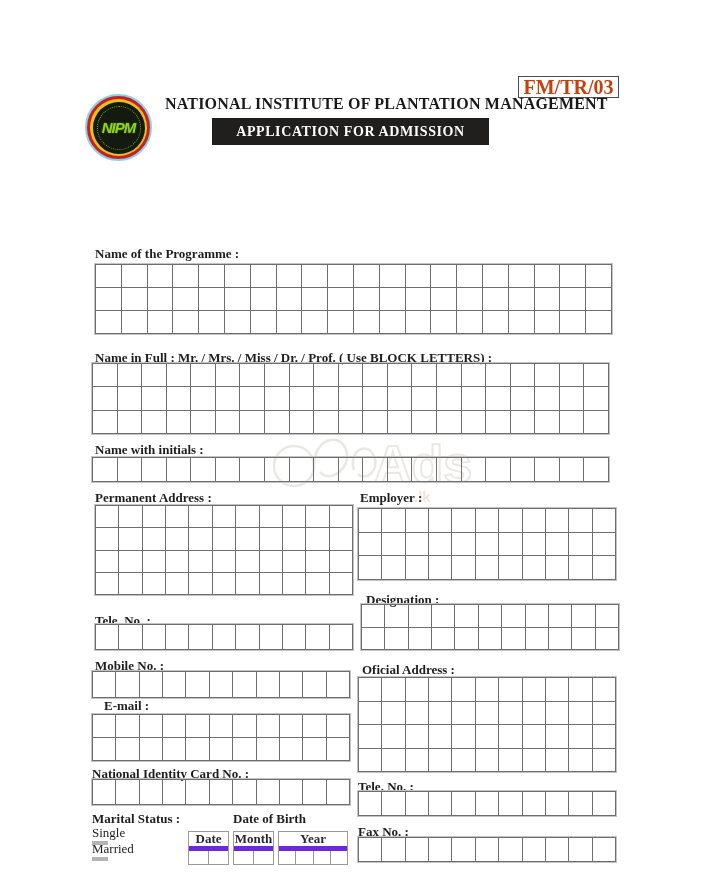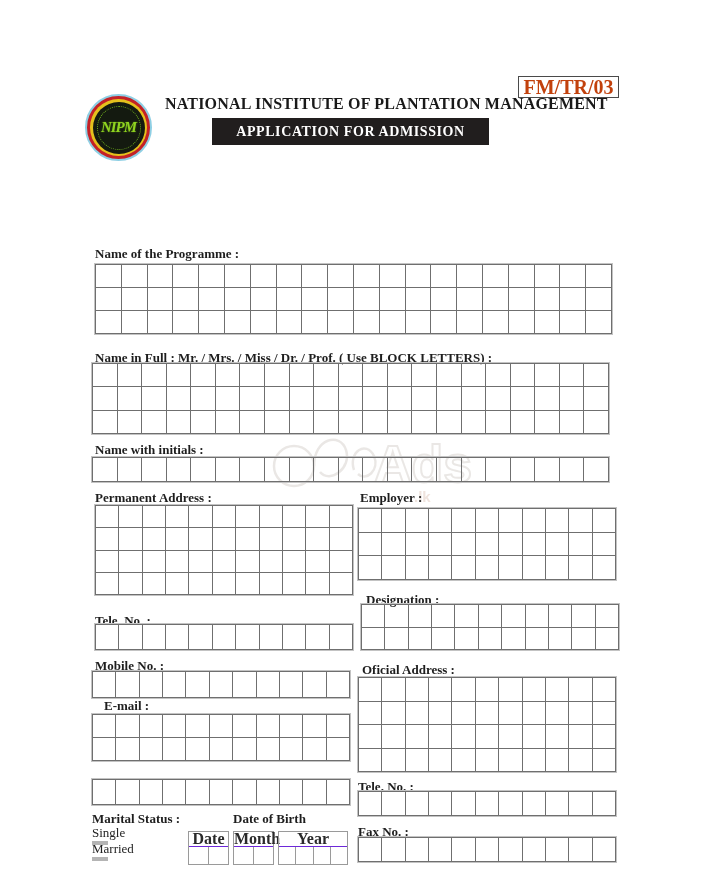--- a/index.html
+++ b/index.html
@@ -7,21 +7,21 @@
   body { font-family:"Liberation Serif", serif; }
   .sheet { position:relative; width:703px; height:890px; background:#ffffff; overflow:hidden; }
 
   
   .logo { position:absolute; left:85px; top:94px; width:67px; height:67px; border-radius:50%;
           background:#c32127; border:2px solid #8ecfe4; display:flex; align-items:center; justify-content:center; }
   .logo-yellow { width:57px; height:57px; border-radius:50%; background:#e5c11d; display:flex; align-items:center; justify-content:center; }
   .logo-core { width:52px; height:52px; border-radius:50%; background:#141a10; display:flex; align-items:center; justify-content:center; }
   .logo-dotring { width:44px; height:44px; border-radius:50%; border:1px dotted #6fae1d; display:flex; align-items:center; justify-content:center; }
   .logo-text { color:#8fd320; font-weight:bold; font-size:15px; letter-spacing:-1px; font-style:italic;
-               text-shadow:0 0 2px #4c7a0f; font-family:Liberation Serif, serif; }
+               text-shadow:0 0 2px #4c7a0f; font-family:Liberation Sans, sans-serif; }
   .form-code { position:absolute; left:518px; top:76px; width:101px; height:22px; border:1.5px solid #4a4a4a;
                display:flex; align-items:center; justify-content:center; font-weight:bold; font-size:20px; color:#c2410c; }
   .title { position:absolute; left:165px; top:95px; width:420px; font-weight:bold; font-size:16px;
            letter-spacing:0.2px; color:#191919; white-space:nowrap; }
   .banner { position:absolute; left:192px; top:118px; width:277px; height:27px; background:#211e1e;
             display:flex; align-items:center; justify-content:center; color:#ffffff; font-weight:bold;
             font-size:14px; letter-spacing:0.6px;margin-left:20px; }
 
   
   .watermark { position:absolute; left:262px; top:398px; z-index:0; opacity:0.55; pointer-events:none; }
@@ -38,21 +38,21 @@
   
   .marital-opts { position:absolute; left:92px; top:825px; width:68px; z-index:1; }
   .marital-row { display:flex; justify-content:space-between; align-items:flex-start; height:15px; margin-bottom:1px;flex-direction:column; }
   .marital-row .opt-label { font-size:13px; color:#222; }
   .checkbox { width:16px; height:13px; border:2px solid #b4b4b4; background:#fff; }
 
   
   .dob-groups { position:absolute; left:188px; top:831px; display:flex; gap:4px; z-index:1; }
   .dob-group { border:1.5px solid #9a9a9a; width:41px; height:34px; display:flex; flex-direction:column; }
   .dob-group:nth-child(3) { width:70px; }
-  .dob-head { flex:0 0 15px; border-bottom:1px solid #6d28d9; text-align:center; font-size:16px;
+  .dob-head { flex:0 0 15px; border-bottom:5px solid #6d28d9; text-align:center; font-size:13px;
               font-weight:bold; color:#2a2a2a; line-height:14px; }
   .dob-cells { flex:1; display:flex; }
   .dob-cells .dcell { flex:1; border-left:1px solid #9a9a9a; }
   .dob-cells .dcell:first-child { border-left:none; }
 </style>
 </head>
 <body>
 
 <div class="sheet">
 
@@ -332,20 +332,21 @@
       <div class="cell"></div>
       <div class="cell"></div>
       <div class="cell"></div>
       <div class="cell"></div>
       <div class="cell"></div>
       <div class="cell"></div>
       <div class="cell"></div>
       <div class="cell"></div>
     </div>
 
+  <div class="lbl" style="left:92px; top:766px;">National Identity Card No. :</div>
   <div class="grid" style="left: 92px; top: 779px; width: 258px; height: 26px; grid-template-columns: repeat(11, 1fr);">
       <div class="cell"></div>
       <div class="cell"></div>
       <div class="cell"></div>
       <div class="cell"></div>
       <div class="cell"></div>
       <div class="cell"></div>
       <div class="cell"></div>
       <div class="cell"></div>
       <div class="cell"></div>

